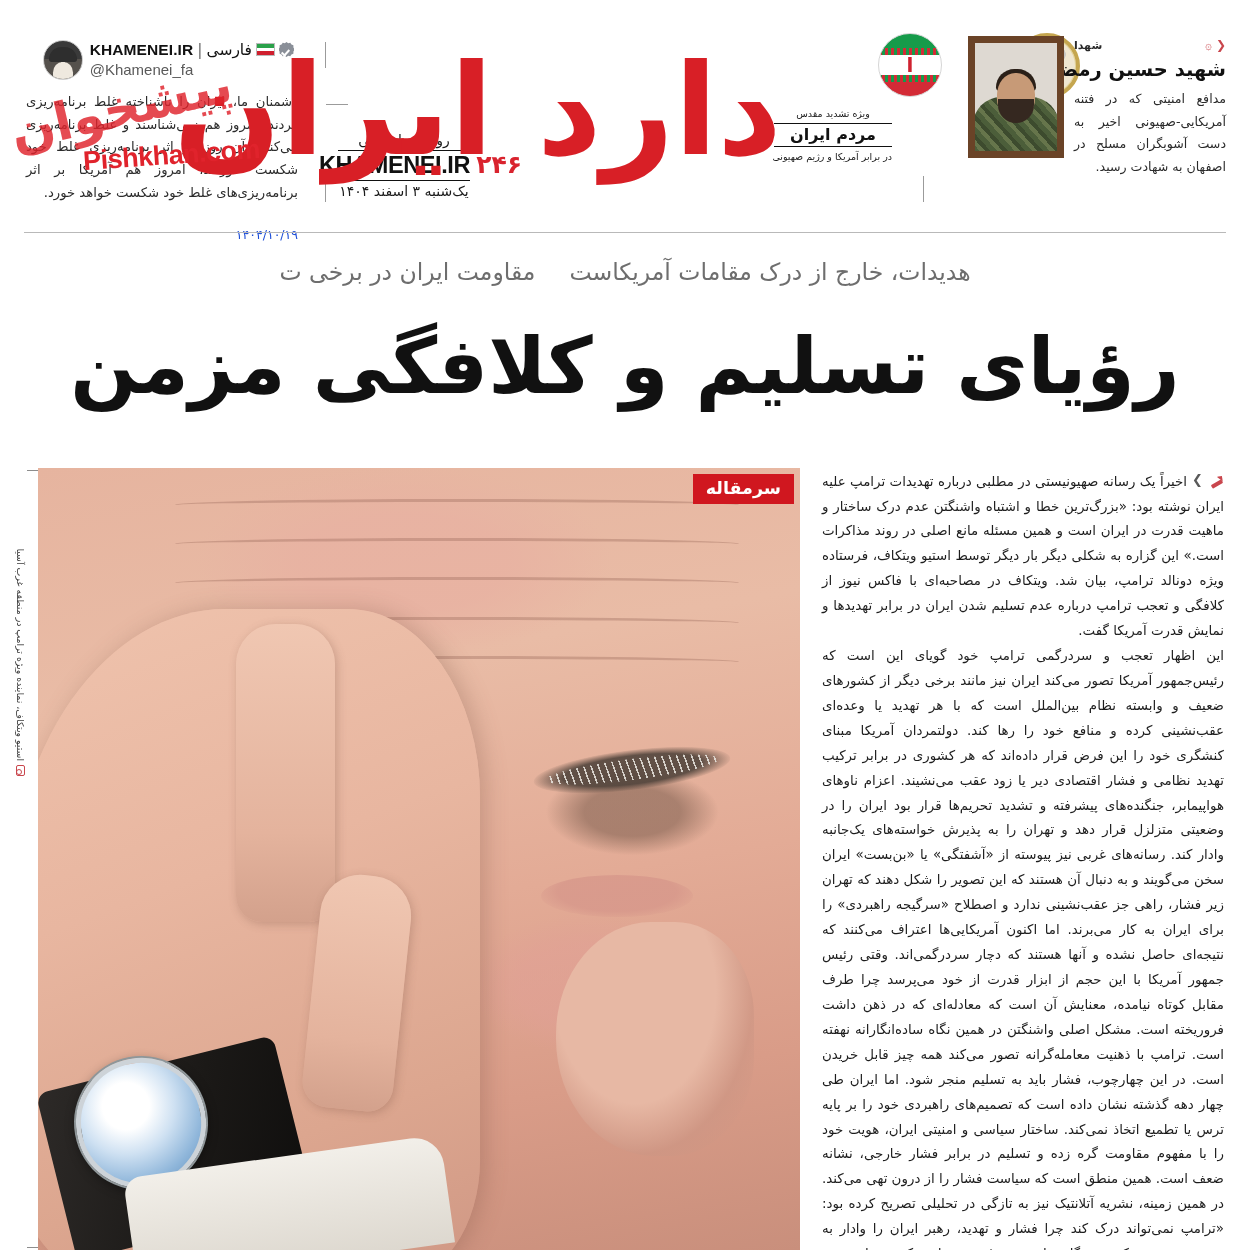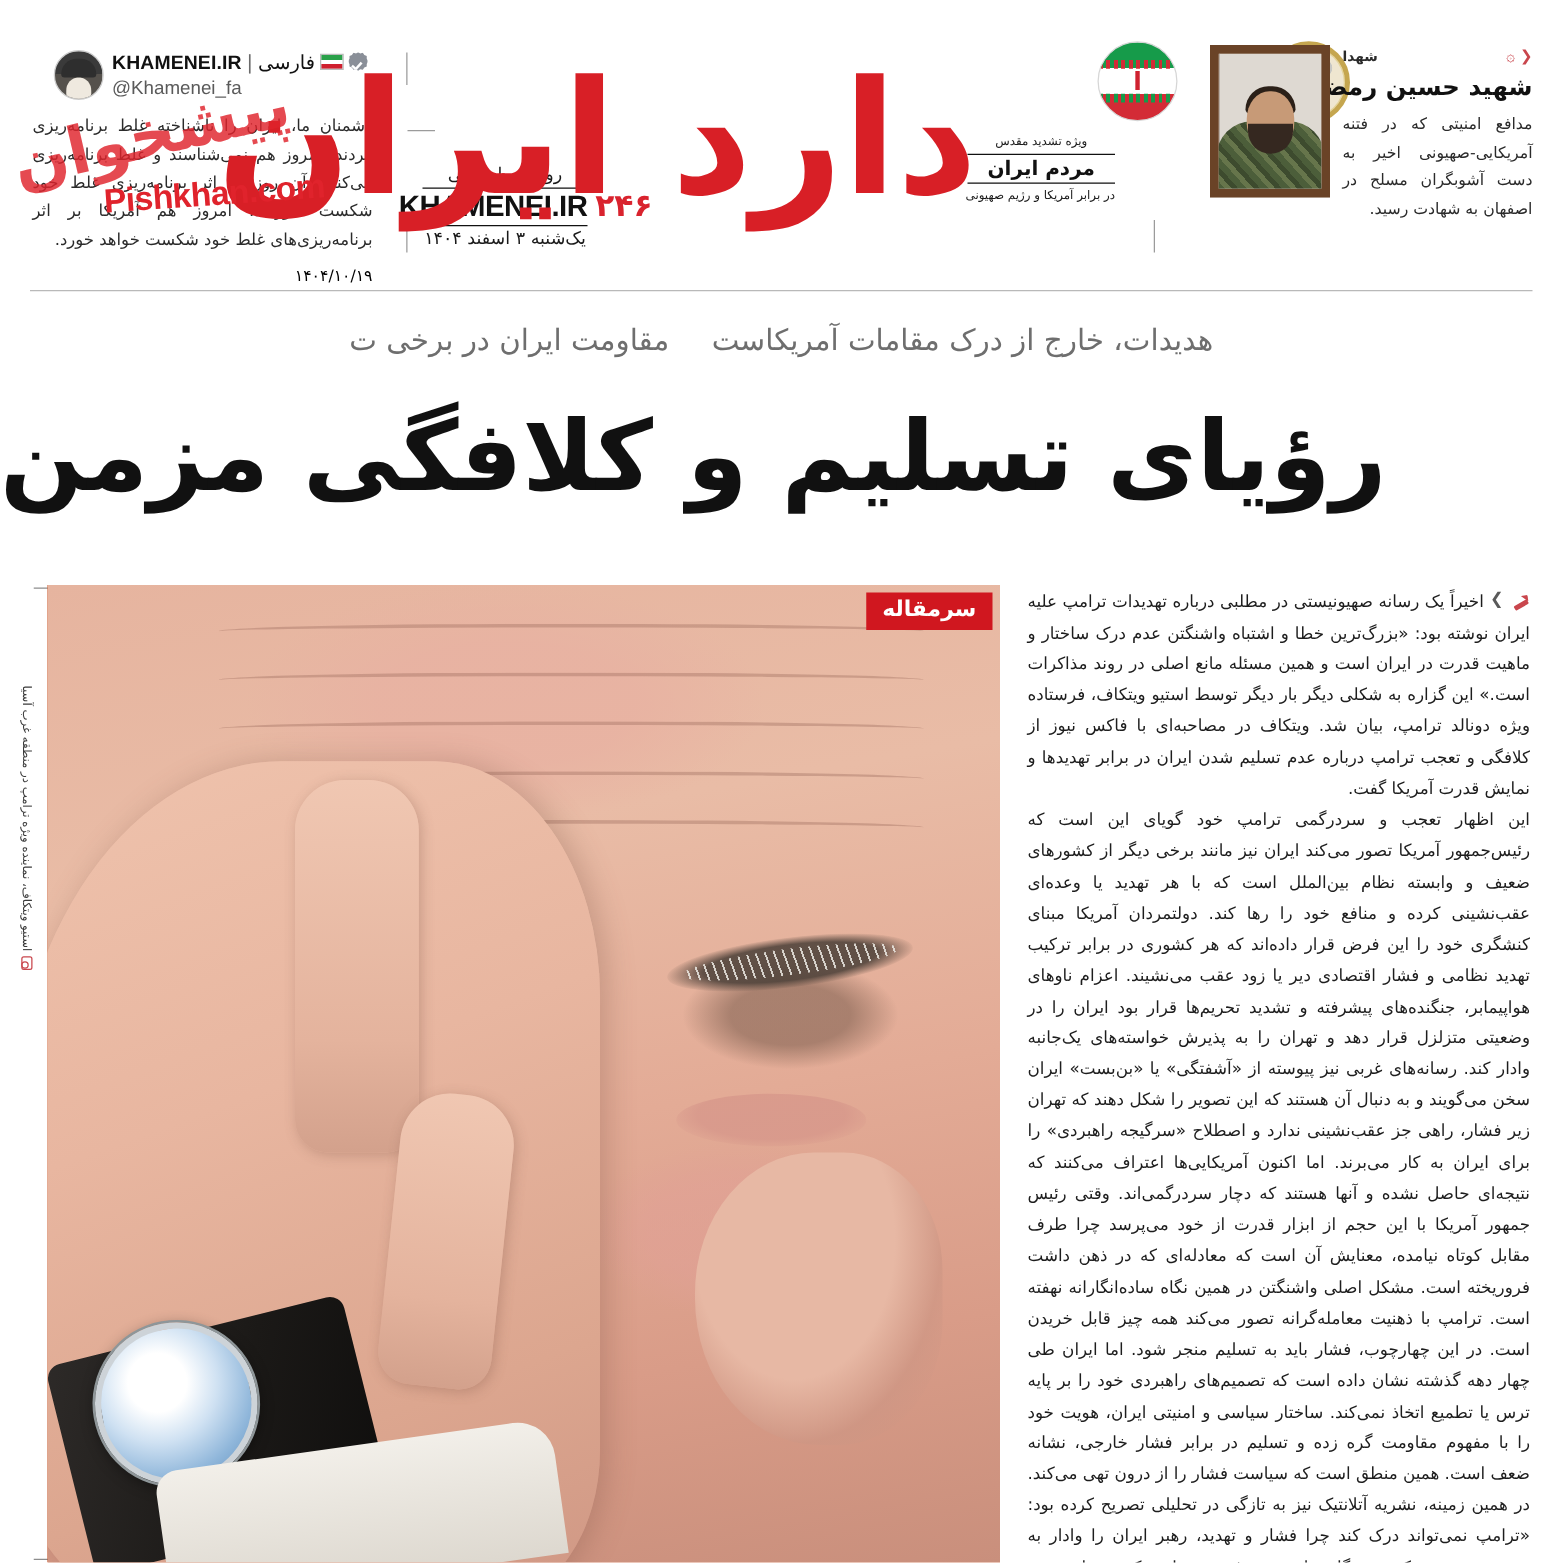--- a/index.html
+++ b/index.html
@@ -118,23 +118,23 @@
   }
   .sc-body {
     margin-top: 11px;
     font-size: 13.2px;
     line-height: 1.72;
     color: #2b2b2b;
     text-align: justify;
     direction: rtl;
   }
   .sc-date {
-    margin-top: 8px;
+    margin-top: 22px;
     font-size: 12.5px;
-    color: #000000;
+    color: #1d4ed8;
     direction: rtl;
   }
 
   
   .watermark {
     position: absolute;
     right: 988px;
     top: 82px;
     width: 215px;
     height: 98px;
@@ -414,21 +414,21 @@
     letter-spacing: .2px;
     white-space: nowrap;
     direction: rtl;
   }
   .kicker .gap { display: inline-block; width: 34px; }
 
   .headline {
     position: absolute;
     top: 318px;
     left: 0; right: 0;
-    text-align: left;
+    text-align: center;
     font-size: 78px;
     font-weight: bold;
     color: #111;
     letter-spacing: -1px;
     white-space: nowrap;
     direction: rtl;
     line-height: 1.25;
   }
 
   
@@ -499,21 +499,21 @@
   
   .photo-col {
     flex: 1 1 auto;
     position: relative;
     padding-left: 14px;
   }
   .photo-wrap {
     position: absolute;
     inset: 0 22px 0 14px;
     overflow: hidden;
-    background: #c2410c;
+    background: #f9a8d4;
   }
   .photo {
     position: absolute;
     inset: 0;
     background:
       radial-gradient(ellipse 120px 60px at 78% 44%, rgba(120,90,75,.55) 0 40%, transparent 72%),
       radial-gradient(ellipse 150px 90px at 72% 66%, rgba(225,160,150,.55) 0 45%, transparent 78%),
       radial-gradient(ellipse 260px 120px at 48% 12%, rgba(232,178,162,.85) 0 40%, transparent 80%),
       linear-gradient(170deg, #e6b49f 0%, #e9bca6 28%, #e3ab96 55%, #d99c88 78%, #c98f7c 100%);
   }

